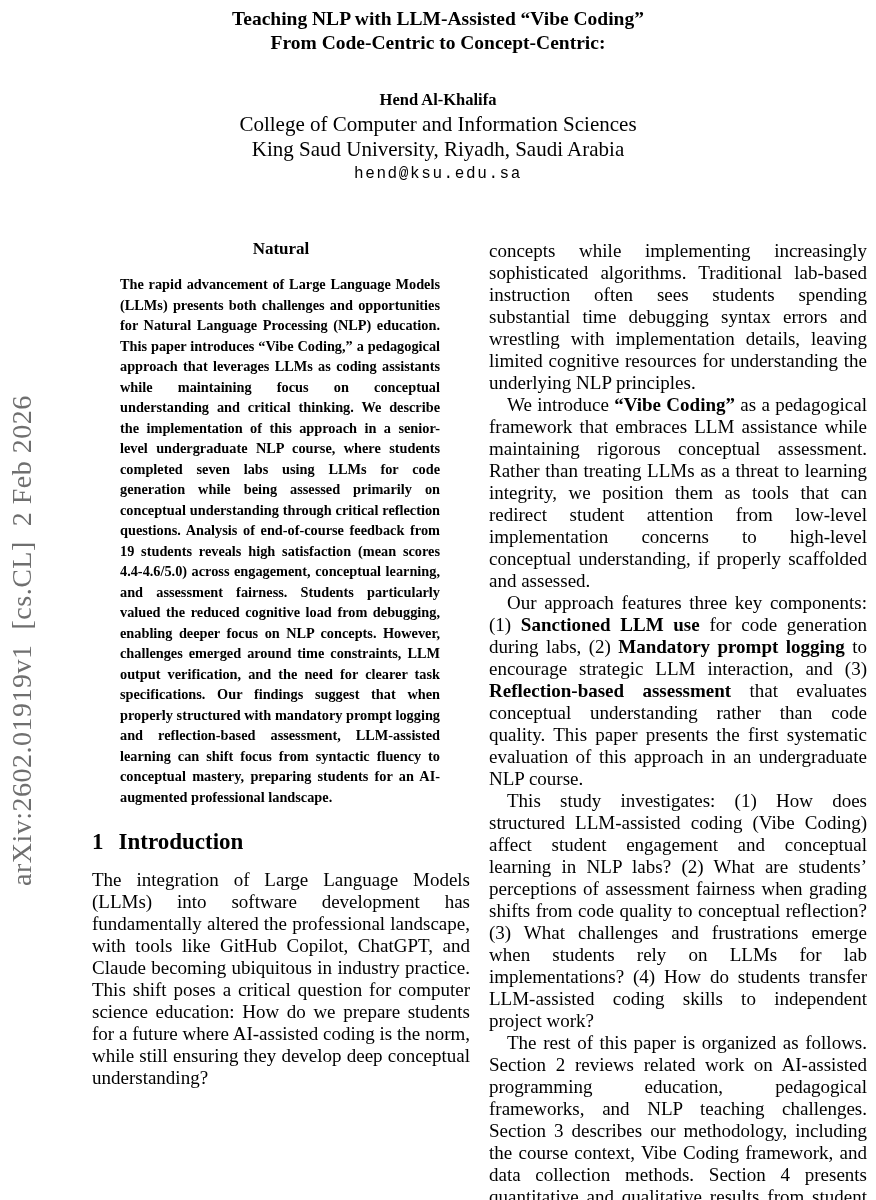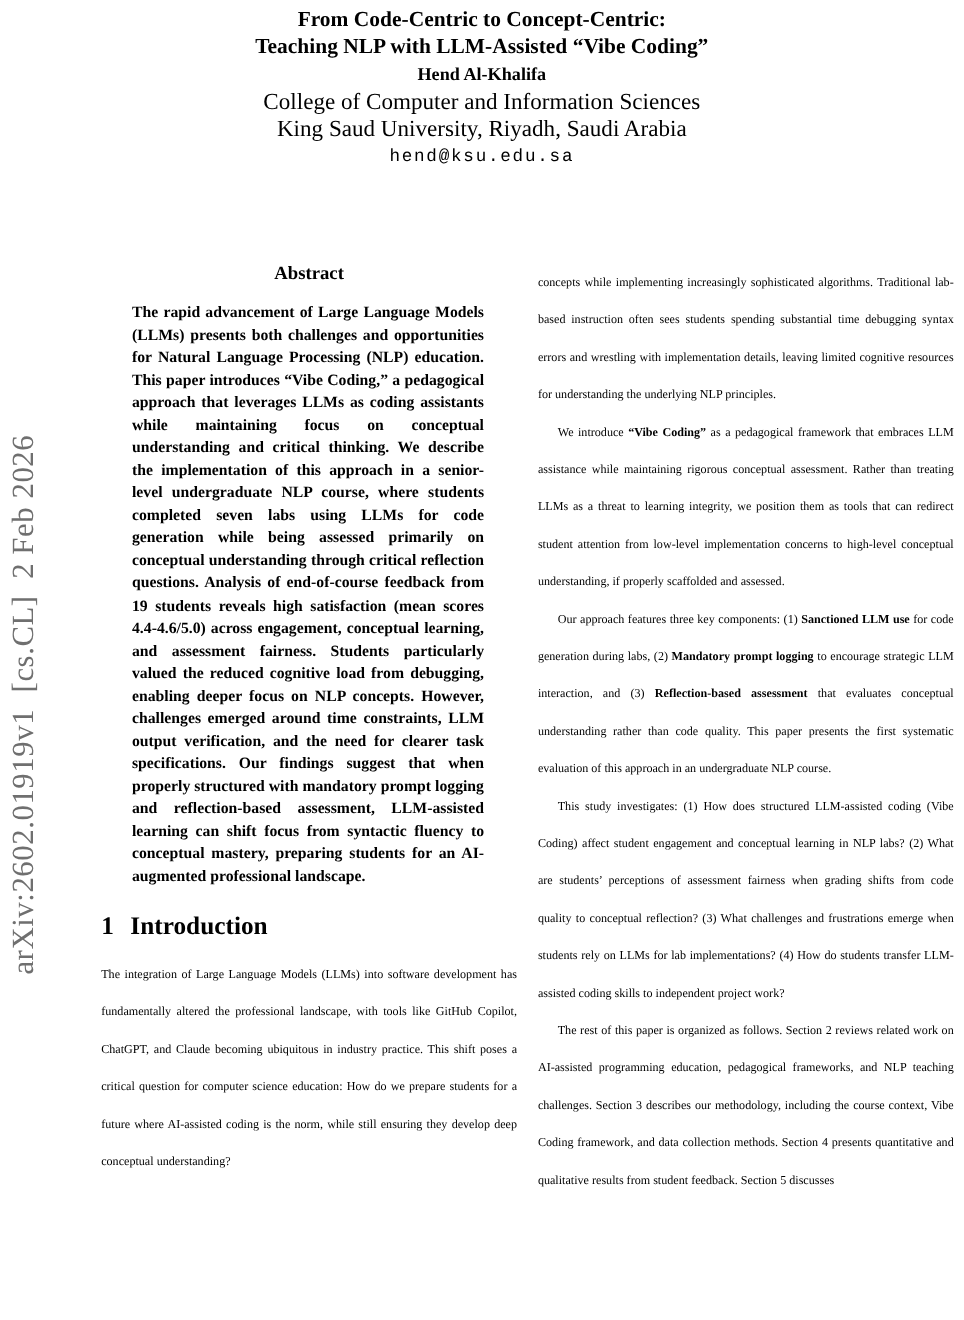--- a/index.html
+++ b/index.html
@@ -27,21 +27,21 @@
   .paper-header {
     position: absolute;
     top: 0;
     left: 0;
     width: 100%;
     text-align: center;
     padding-top: 7px;
   }
   .title { margin: 0; font-size: 19.5px; font-weight: bold; line-height: 24px; }
   .title-line { display: block; }
-  .author-block { }
+  .author-block { margin-top: 32px; }
   .author-name { font-size: 16.5px; font-weight: bold; line-height: 25px; }
   .affiliation { font-size: 21px; line-height: 25px; }
   .email {
     font-family: Liberation Mono, monospace;
     font-size: 16px;
     line-height: 25px;
     letter-spacing: 1.6px;
   }
   .col { position: absolute; width: 378px; }
   .col-left { left: 92px; top: 239px; }
@@ -55,46 +55,46 @@
   .abstract-text {
     margin: 0;
     padding: 0 30px 0 28px;
     font-size: 14.3px;
     line-height: 20.5px;
     text-align: justify;
     font-weight: bold;
   }
   .section-heading { margin: 22px 0 14px 0; font-size: 23px; font-weight: bold; }
   .sec-num { margin-right: 15px; }
-  .para { margin: 0; font-size: 11px; line-height: 34px; text-align: justify; }
+  .para { margin: 0; font-size: 19px; line-height: 22px; text-align: justify; }
   .indent { text-indent: 18px; }
   b { font-weight: bold; margin-top: 46px; }
 </style>
 </head>
 <body>
 
 <div class="page">
 
   <div class="arxiv-label">arXiv:2602.01919v1  [cs.CL]  2 Feb 2026</div>
 
   <header class="paper-header">
     <h1 class="title">
+        <span class="title-line">Teaching NLP with LLM-Assisted “Vibe Coding”</span>
         <span class="title-line">From Code-Centric to Concept-Centric:</span>
-        <span class="title-line">Teaching NLP with LLM-Assisted “Vibe Coding”</span>
       </h1>
     <div class="author-block">
       <div class="author-name">Hend Al-Khalifa</div>
       <div class="affiliation">College of Computer and Information Sciences</div>
       <div class="affiliation">King Saud University, Riyadh, Saudi Arabia</div>
       <div class="email">hend@ksu.edu.sa</div>
     </div>
   </header>
 
   <section class="col col-left">
-    <h2 class="abstract-heading">Abstract</h2>
+    <h2 class="abstract-heading">Natural</h2>
     <p class="abstract-text">The rapid advancement of Large Language Models (LLMs) presents both challenges and opportunities for Natural Language Processing (NLP) education. This paper introduces “Vibe Coding,” a pedagogical approach that leverages LLMs as coding assistants while maintaining focus on conceptual understanding and critical thinking. We describe the implementation of this approach in a senior-level undergraduate NLP course, where students completed seven labs using LLMs for code generation while being assessed primarily on conceptual understanding through critical reflection questions. Analysis of end-of-course feedback from 19 students reveals high satisfaction (mean scores 4.4-4.6/5.0) across engagement, conceptual learning, and assessment fairness. Students particularly valued the reduced cognitive load from debugging, enabling deeper focus on NLP concepts. However, challenges emerged around time constraints, LLM output verification, and the need for clearer task specifications. Our findings suggest that when properly structured with mandatory prompt logging and reflection-based assessment, LLM-assisted learning can shift focus from syntactic fluency to conceptual mastery, preparing students for an AI-augmented professional landscape.</p>
     <h2 class="section-heading"><span class="sec-num">1</span><span class="sec-title">Introduction</span></h2>
     <p class="para">The integration of Large Language Models (LLMs) into software development has fundamentally altered the professional landscape, with tools like GitHub Copilot, ChatGPT, and Claude becoming ubiquitous in industry practice. This shift poses a critical question for computer science education: How do we prepare students for a future where AI-assisted coding is the norm, while still ensuring they develop deep conceptual understanding?</p>
   </section>
 
   <section class="col col-right">
     <p class="para">concepts while implementing increasingly sophisticated algorithms. Traditional lab-based instruction often sees students spending substantial time debugging syntax errors and wrestling with implementation details, leaving limited cognitive resources for understanding the underlying NLP principles.</p>
     <p class="para indent"><span>We introduce </span><b>“Vibe Coding”</b><span> as a pedagogical framework that embraces LLM assistance while maintaining rigorous conceptual assessment. Rather than treating LLMs as a threat to learning integrity, we position them as tools that can redirect student attention from low-level implementation concerns to high-level conceptual understanding, if properly scaffolded and assessed.</span></p>
     <p class="para indent"><span>Our approach features three key components: (1) </span><b>Sanctioned LLM use</b><span> for code generation during labs, (2) </span><b>Mandatory prompt logging</b><span> to encourage strategic LLM interaction, and (3) </span><b>Reflection-based assessment</b><span> that evaluates conceptual understanding rather than code quality. This paper presents the first systematic evaluation of this approach in an undergraduate NLP course.</span></p>
     <p class="para indent">This study investigates: (1) How does structured LLM-assisted coding (Vibe Coding) affect student engagement and conceptual learning in NLP labs? (2) What are students’ perceptions of assessment fairness when grading shifts from code quality to conceptual reflection? (3) What challenges and frustrations emerge when students rely on LLMs for lab implementations? (4) How do students transfer LLM-assisted coding skills to independent project work?</p>

